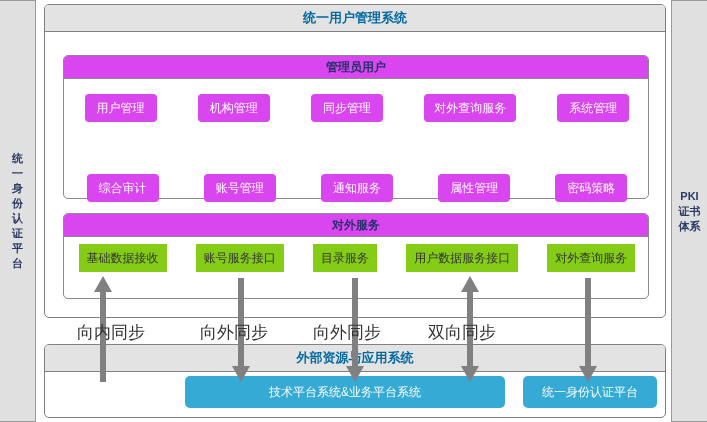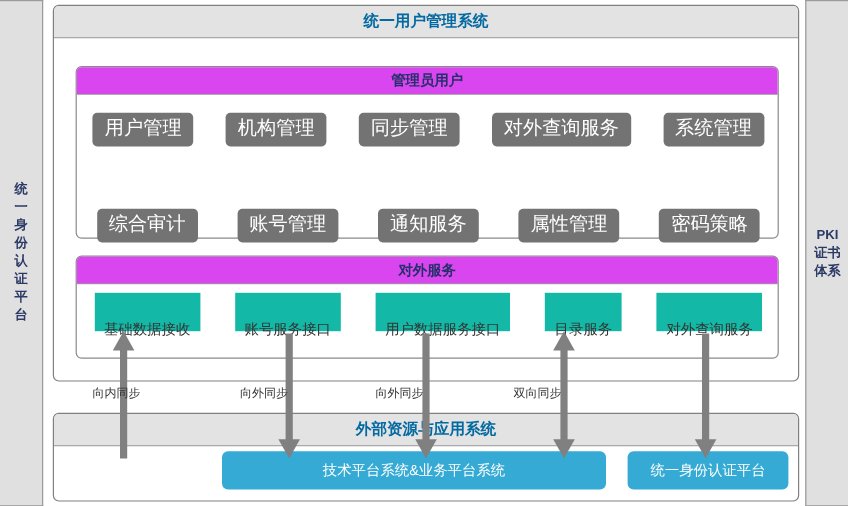--- a/index.html
+++ b/index.html
@@ -86,48 +86,48 @@
   .btn-row{
     position:absolute;
     left:0;width:586px;
     display:flex;
     justify-content:space-around;
     align-items:center;
   }
   #btn-row-1{top:38px;}
   #btn-row-2{top:82px;margin-top:36px;}
   .btn-orange{
-    background:#737373;
+    background:#d946ef;
     color:#ffffff;
-    font-size:16px;
+    font-size:12px;
     height:28px;
     line-height:28px;
     padding:0 10px;
     min-width:72px;
     text-align:center;
     border-radius:4px;
     white-space:nowrap;
     box-sizing:border-box;
   }
 
   
   #svc-row{
     position:absolute;
     left:0;top:30px;width:586px;
     display:flex;
     justify-content:space-around;
     align-items:center;
   }
   .box-yellow{
-    background:#14b8a6;
+    background:#84cc16;
     color:#333333;
     font-size:12px;
     height:28px;
     line-height:28px;
-    padding:16px 8px;
+    padding:0 8px;
     text-align:center;
     white-space:nowrap;
     box-sizing:border-box;
   }
 
   
   #blue-row{position:absolute;left:0;top:28px;width:622px;height:40px;}
   .box-blue{
     position:absolute;
     background:#35aad4;
@@ -139,21 +139,21 @@
     align-items:center;
     justify-content:center;
     box-sizing:border-box;
     line-height:15px;
   }
 
   
   #arrow-layer{position:absolute;left:0;top:0;width:707px;height:422px;pointer-events:none;}
   .arrow-label{
     position:absolute;
-    font-size:10px;
+    font-size:17px;
     color:#333333;
     white-space:nowrap;
   }
 </style>
 </head>
 <body>
 
 <div id="root">
 
   <div class="pillar" id="pillar-left">
@@ -183,22 +183,22 @@
         <div class="btn-orange">属性管理</div>
         <div class="btn-orange">密码策略</div>
       </div>
     </div>
 
     <div class="inner" id="panel-ext">
       <div class="inner-head">对外服务</div>
       <div id="svc-row">
         <div class="box-yellow">基础数据接收</div>
         <div class="box-yellow">账号服务接口</div>
+        <div class="box-yellow">目录服务</div>
         <div class="box-yellow">用户数据服务接口</div>
-        <div class="box-yellow">目录服务</div>
         <div class="box-yellow">对外查询服务</div>
       </div>
     </div>
   </div>
 
   <div class="panel" id="panel-bottom">
     <div class="panel-head">外部资源与应用系统</div>
     <div id="blue-row">
       <div class="box-blue" style="left:140px;top:3px;width:320px;height:32px;">技术平台系统&amp;业务平台系统</div>
       <div class="box-blue" style="left:478px;top:3px;width:134px;height:32px;">统一身份认证平台</div>

